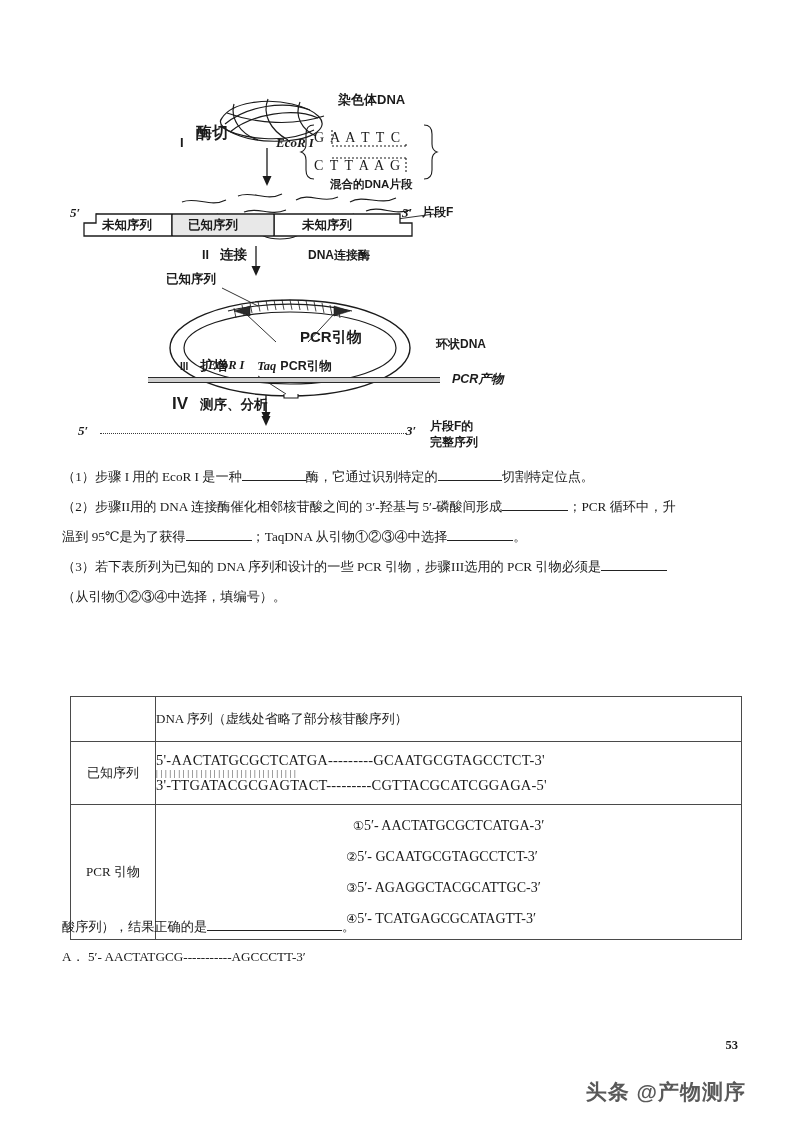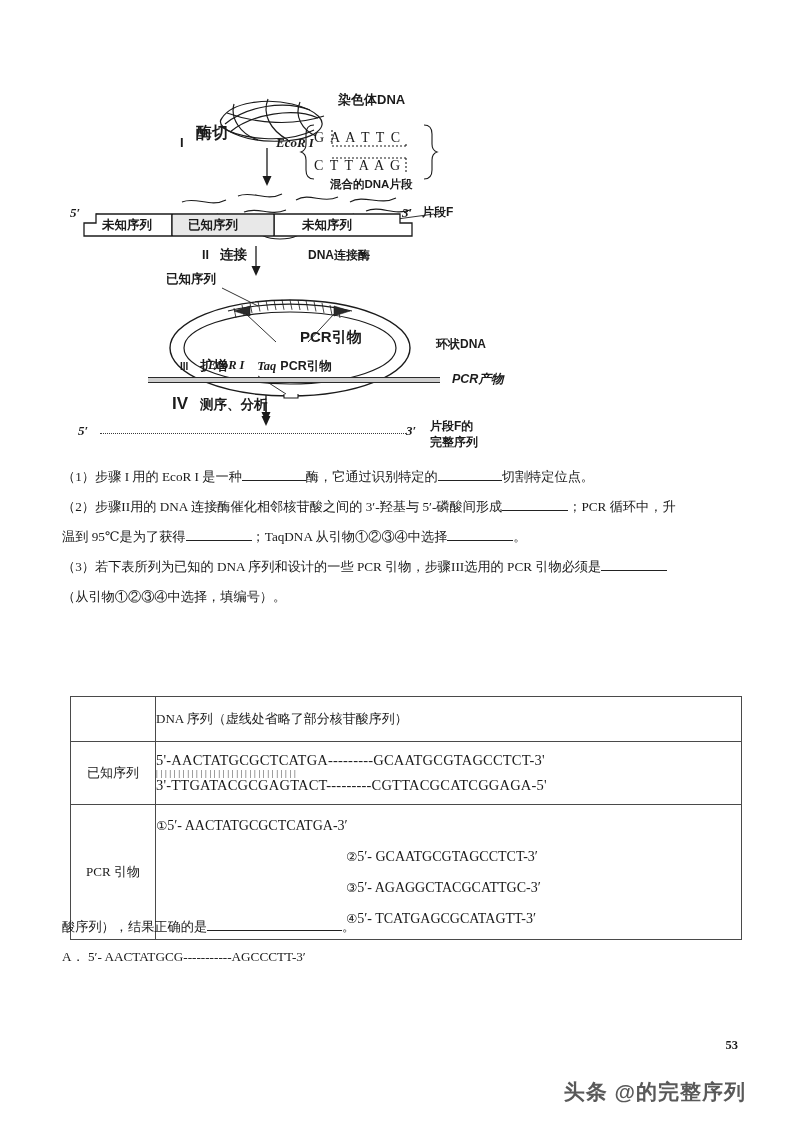--- a/index.html
+++ b/index.html
@@ -121,21 +121,21 @@
     color: #2a2a2a;
     margin: 1px 0 1px 0;
     white-space: nowrap;
   }
   .primer-line {
     font-family: "Liberation Serif", "DejaVu Serif", serif;
     font-size: 14px;
     line-height: 31px;
     white-space: nowrap;
   }
-  .primer-line.ind0 { margin-left: 0px; }
+  .primer-line.ind0 { margin-left: 0px; text-align: center; }
   .primer-line.ind1 { margin-left: 190px; }
   .circnum {
     font-family: "DejaVu Sans", sans-serif;
     font-size: 12.5px;
   }
 
   
   .page-num {
     position: absolute;
     right: 56px;
@@ -396,15 +396,15 @@
   </div>
 
   <div class="body-text" style="top:912px;">
     <p class="para">
       <span>酸序列），结果正确的是</span><span class="blank w135"></span><span>。</span>
     </p>
     <p class="para">A． 5′- AACTATGCG-----------AGCCCTT-3′</p>
   </div>
 
   <div class="page-num">53</div>
-  <div class="watermark">头条 @的完整序列</div>
+  <div class="watermark">头条 @产物测序</div>
 
 </div>
 
 </body></html>

